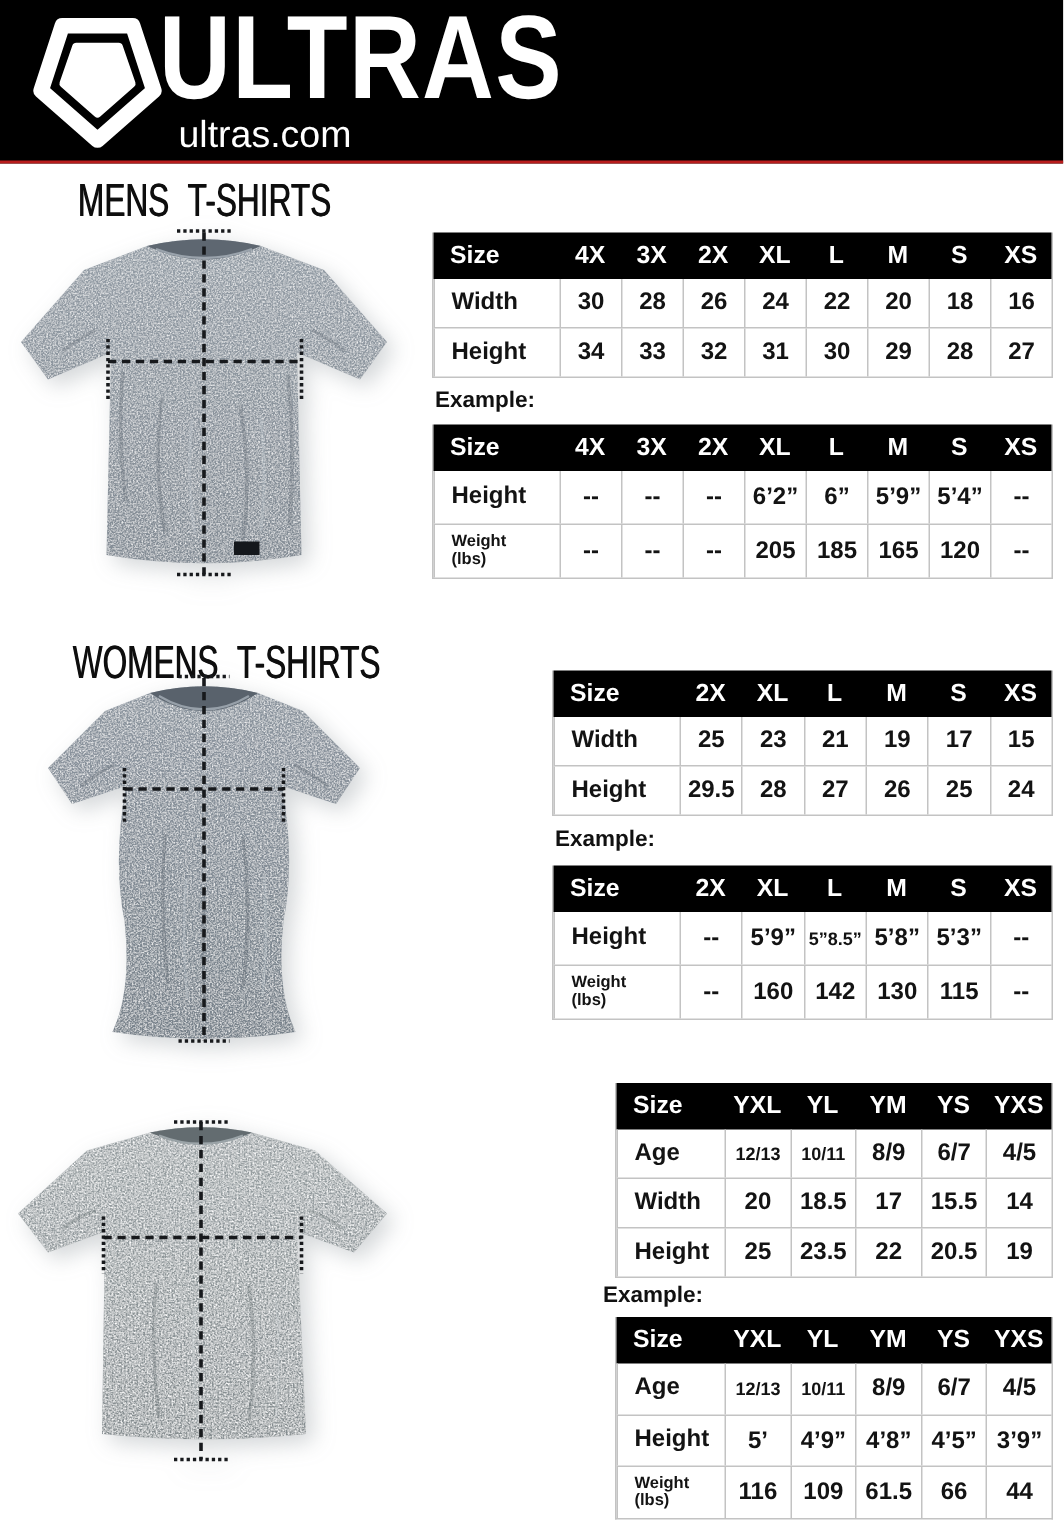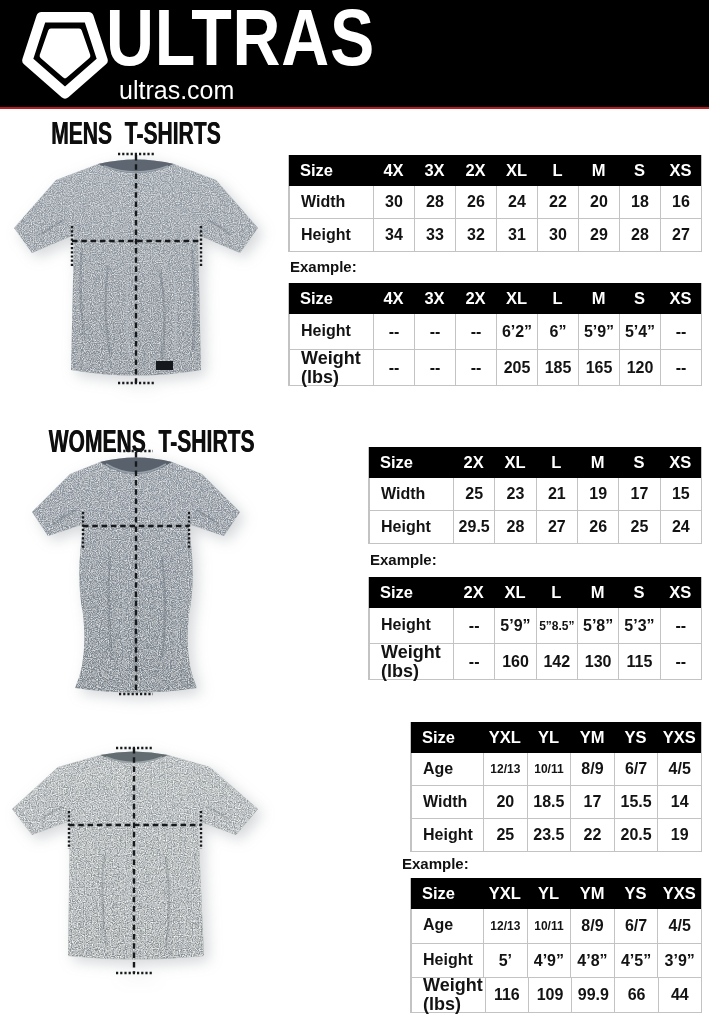--- a/index.html
+++ b/index.html
@@ -8,21 +8,21 @@
 
   
   .hdr{position:absolute;left:0;top:0;width:709px;height:107px;background:#000;
        border-bottom:2px solid #b91c1c;box-sizing:content-box;}
   .logo{position:absolute;left:18px;top:4px;width:94px;height:96px;}
   .brand{position:absolute;left:106px;top:-8px;color:#fff;font-weight:bold;font-size:79px;
          transform:scaleX(0.84);transform-origin:left top;letter-spacing:1px;white-space:nowrap;}
   .site{position:absolute;left:119px;top:76px;color:#fff;font-size:25px;white-space:nowrap;}
 
   
-  .sec-title{position:absolute;width:272px;text-align:center;font-weight:bold;font-size:31px;color:#0e0e0e;}
+  .sec-title{position:absolute;width:272px;text-align:center;font-weight:normal;font-size:31px;color:#0e0e0e;}
   .sec-title span{display:inline-block;transform:scaleX(0.68);transform-origin:center;
                   white-space:nowrap;word-spacing:10px;text-shadow:0.7px 0 #0e0e0e;}
 
   
   .shirt{position:absolute;}
   .shirt svg{filter:drop-shadow(5px 5px 7px rgba(100,110,120,.28));}
 
   
   .tbl{position:absolute;display:flex;flex-direction:column;background:#fff;
        border:1px solid #c3c3c3;border-top:none;box-sizing:border-box;}
@@ -30,21 +30,21 @@
   .trow.head{flex:0 0 31px;background:#000;border-top:none;justify-content:flex-end;}
   .trow.first{border-top:none;}
   .cell{flex:1;display:flex;align-items:center;justify-content:center;font-weight:bold;
         font-size:16px;color:#131313;border-left:1px solid #c3c3c3;box-sizing:border-box;
         padding:0 2px;text-align:center;}
   .cell.lbl{flex:0 0 84px;justify-content:flex-start;padding-left:11px;white-space:pre-line;
             line-height:1.05;text-align:left;}
   .tbl.y .cell.lbl{flex-basis:72px;}
   .trow.head .cell{border-left:none;color:#fff;font-size:16.5px;}
   .cell.sm{font-size:12px;}
-  .cell.lbl.two{font-size:18px;}
+  .cell.lbl.two{font-size:11px;}
 
   .ex-label{position:absolute;font-weight:bold;font-size:15px;color:#111;}
 </style>
 </head>
 <body>
 
 <div class="page">
 
   <div class="hdr">
     <svg class="logo" viewBox="0 0 100 100">
@@ -395,19 +395,19 @@
         <div class="cell">4’9”</div>
         <div class="cell">4’8”</div>
         <div class="cell">4’5”</div>
         <div class="cell">3’9”</div>
       </div>
       <div class="trow">
         <div class="cell lbl two">Weight
 (lbs)</div>
         <div class="cell">116</div>
         <div class="cell">109</div>
-        <div class="cell">99.9</div>
+        <div class="cell">61.5</div>
         <div class="cell">66</div>
         <div class="cell">44</div>
       </div>
     </div>
 
 </div>
 
 </body></html>

